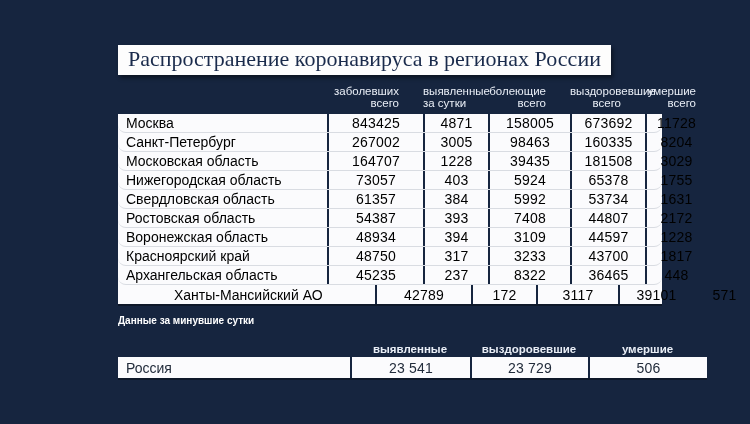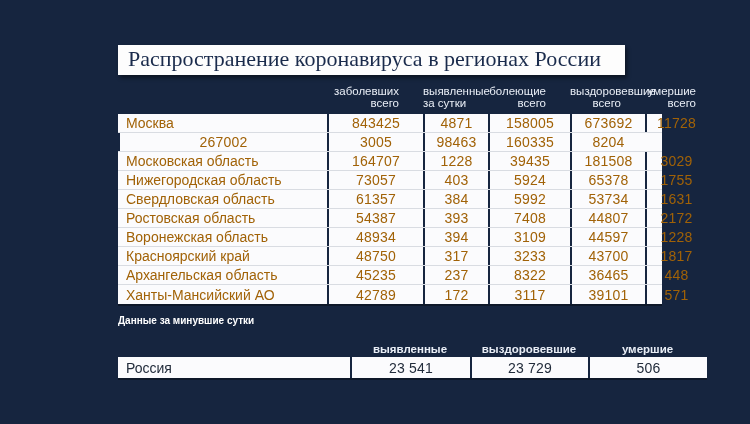--- a/index.html
+++ b/index.html
@@ -9,21 +9,21 @@
     font-family:"Liberation Sans", sans-serif;
     position:relative;
     overflow:hidden;
   }
   .title-box {
     position:absolute; left:118px; top:45px;
     background:#FDFDFD;
     color:#1A2B4C;
     font-family:"Liberation Serif", serif;
     font-size:22px;
-    padding:1px 24px 3px 10px;
+    padding:1px 10px 3px 10px;
     white-space:nowrap;
     box-shadow:2px 3px 4px rgba(0,0,0,0.45);
   }
   
   .regions-table { position:absolute; left:118px; top:85px; width:544px; }
   .rheader {
     display:grid;
     grid-template-columns:209px 96px 65px 82px 75px 61px;
     color:#E9EEF6;
     font-size:11.5px;
@@ -37,24 +37,25 @@
     margin-top:5px;
     background:#FBFBFD;
     box-shadow:0 2px 0 rgba(0,0,0,0.35);
   }
   .trow {
     display:grid;
     grid-template-columns:209px 96px 65px 82px 75px 61px;
     height:19px;
     border-bottom:1px solid #D9DCE2;
     font-size:14px;
-    color:#a16207;
+    color:#000000;
     box-sizing:border-box;
-  }
-  .trow:last-child { border-bottom:none; }
+    border-radius:8px;
+  }
+  .trow:last-child { border-bottom:none;padding-left:48px; }
   .cell { display:flex; align-items:center; overflow:hidden; }
   .cell-region { padding-left:8px; white-space:nowrap; }
   .cell-num {
     justify-content:center;
     border-left:2px solid #16253F;
     letter-spacing:0.2px;
   }
   
   .daily-label {
     position:absolute; left:118px; top:315px;
@@ -114,20 +115,21 @@
   <div class="trow">
     <div class="cell cell-region">Москва</div>
     <div class="cell cell-num">843425</div>
     <div class="cell cell-num">4871</div>
     <div class="cell cell-num">158005</div>
     <div class="cell cell-num">673692</div>
     <div class="cell cell-num">11728</div>
   </div>
 
   <div class="trow">
+    <div class="cell cell-region">Санкт-Петербург</div>
     <div class="cell cell-num">267002</div>
     <div class="cell cell-num">3005</div>
     <div class="cell cell-num">98463</div>
     <div class="cell cell-num">160335</div>
     <div class="cell cell-num">8204</div>
   </div>
 
   <div class="trow">
     <div class="cell cell-region">Московская область</div>
     <div class="cell cell-num">164707</div>

